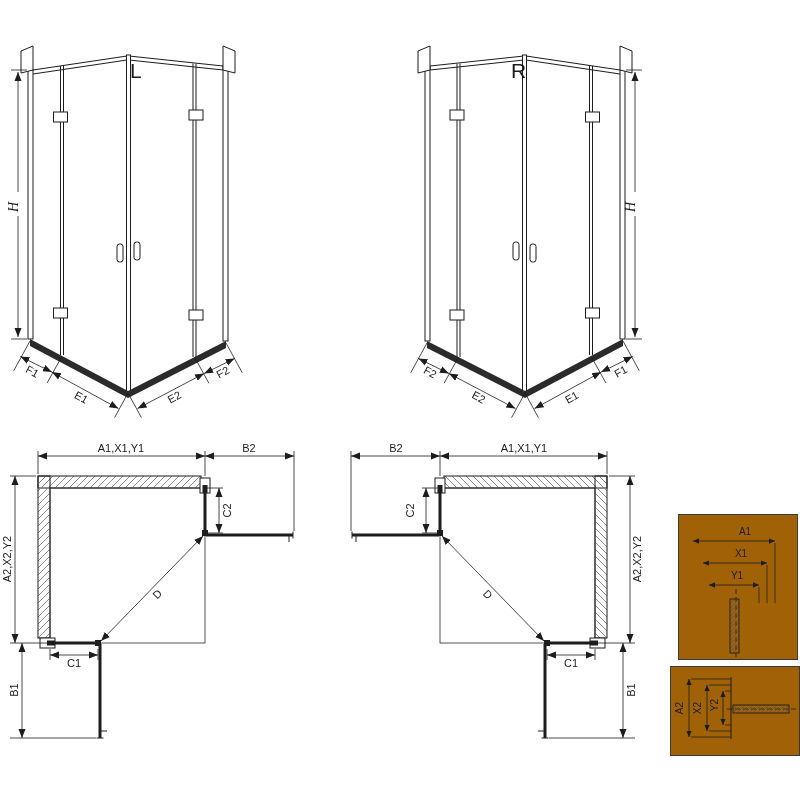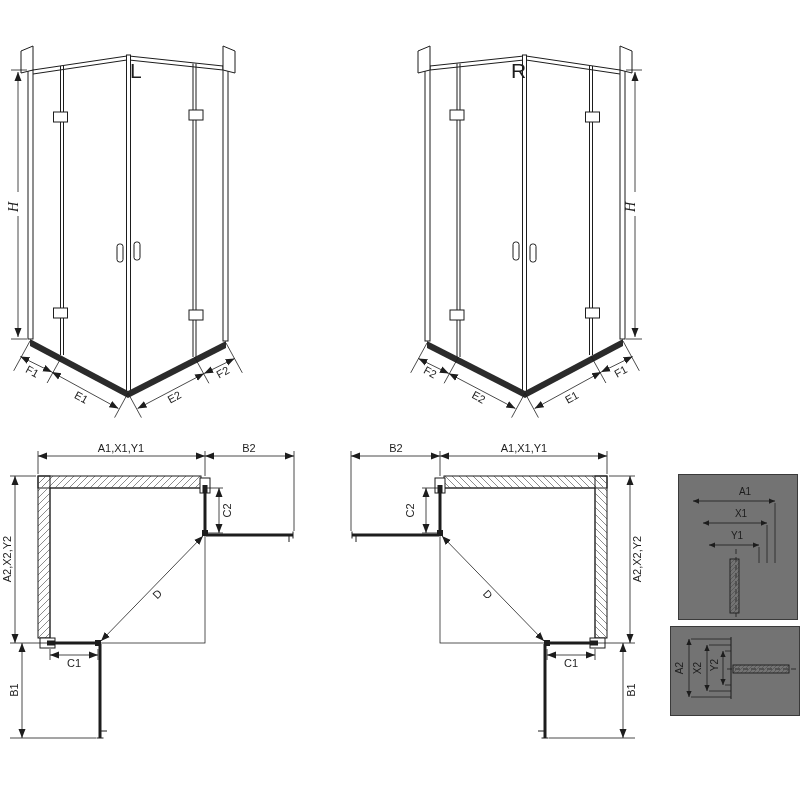--- a/index.html
+++ b/index.html
@@ -1,19 +1,19 @@
 <!DOCTYPE html>
 <html><head>
 <meta charset="utf-8">
 <style>
   html,body{margin:0;padding:0;}
   body{width:800px;height:800px;background:#ffffff;position:relative;overflow:hidden;
        font-family:"Liberation Sans",sans-serif;}
   .abs{position:absolute;}
-  .detail-box{position:absolute;border:1px solid #3a3a3a;background:#737373;}
+  .detail-box{position:absolute;border:1px solid #3a3a3a;background:#a16207;margin-top:40px;}
   
   .ln{stroke:#1d1d1d;stroke-width:1;fill:none;}
   .thin{stroke:#1d1d1d;stroke-width:0.75;fill:none;}
   .thick{stroke:#1d1d1d;stroke-width:3;fill:none;}
   .dim{stroke:#1d1d1d;stroke-width:0.8;fill:none;}
   .dash{stroke:#1d1d1d;stroke-width:0.8;fill:none;stroke-dasharray:5 3;}
   .hw{fill:#ffffff;stroke:#1d1d1d;stroke-width:1;}
   .dark{fill:#2b2b2b;stroke:none;}
   .hinge{fill:#1d1d1d;stroke:none;}
   .lbl{font-family:"Liberation Sans",sans-serif;font-size:11px;fill:#1d1d1d;}

